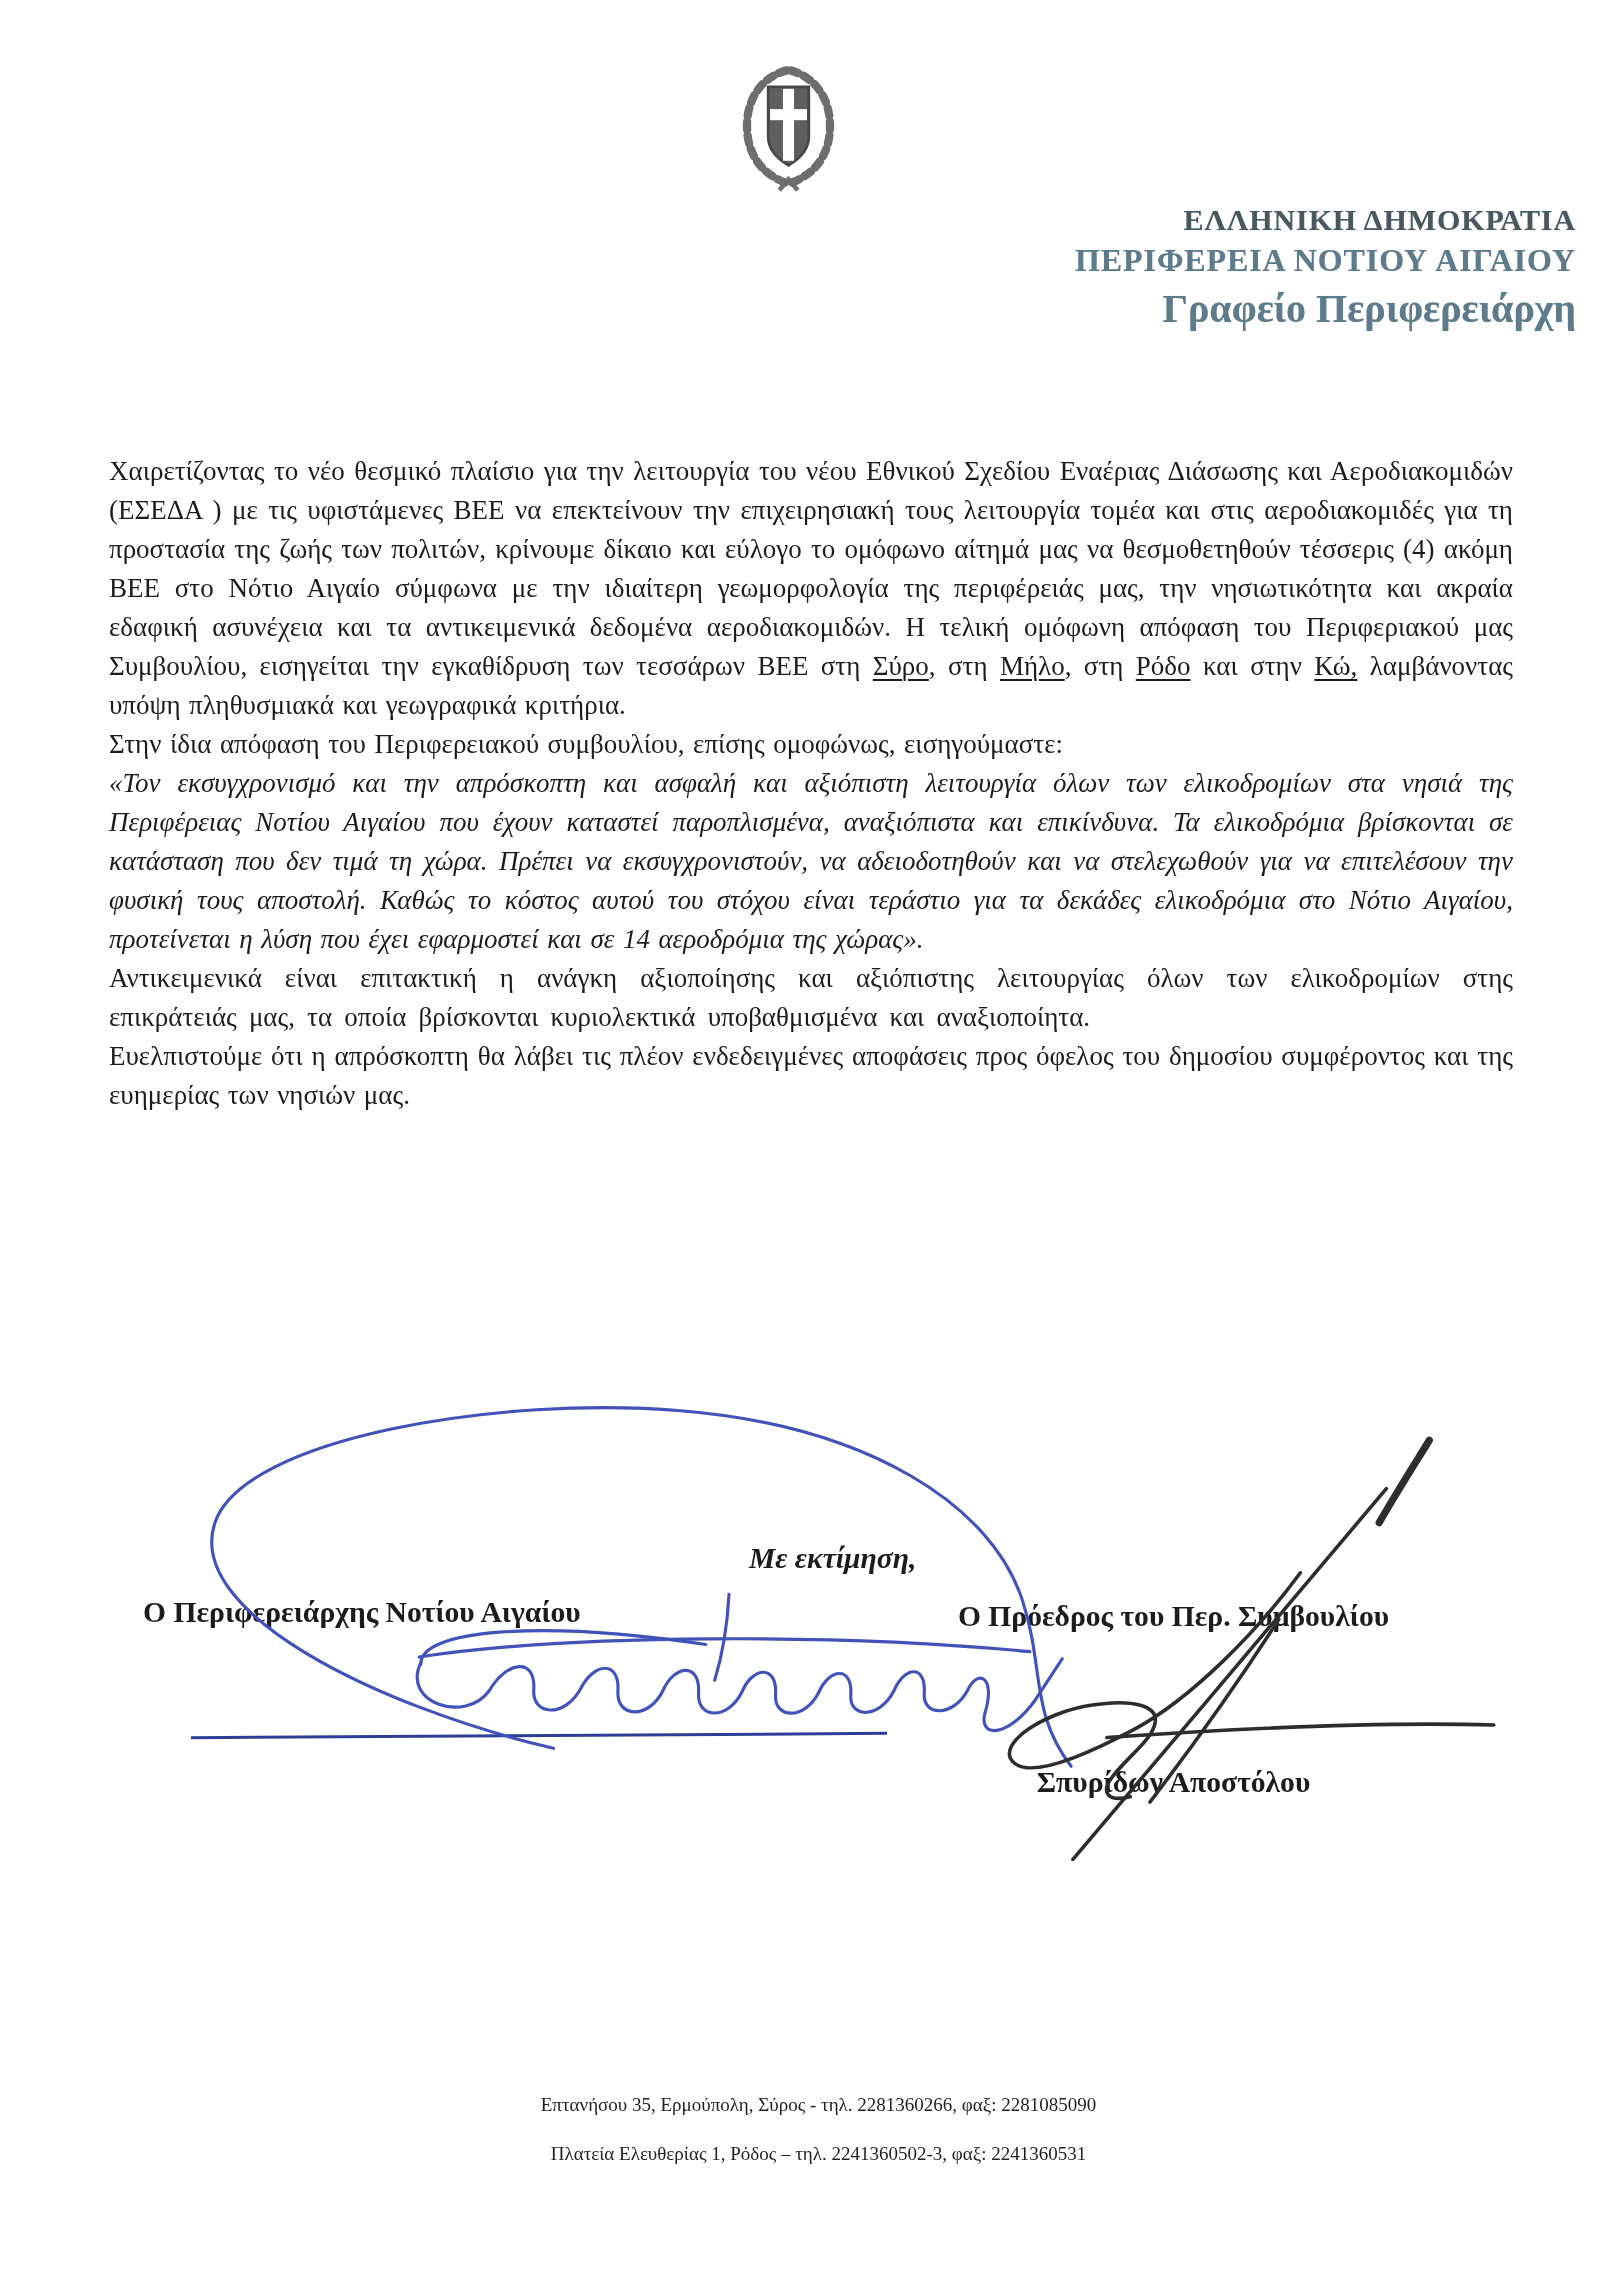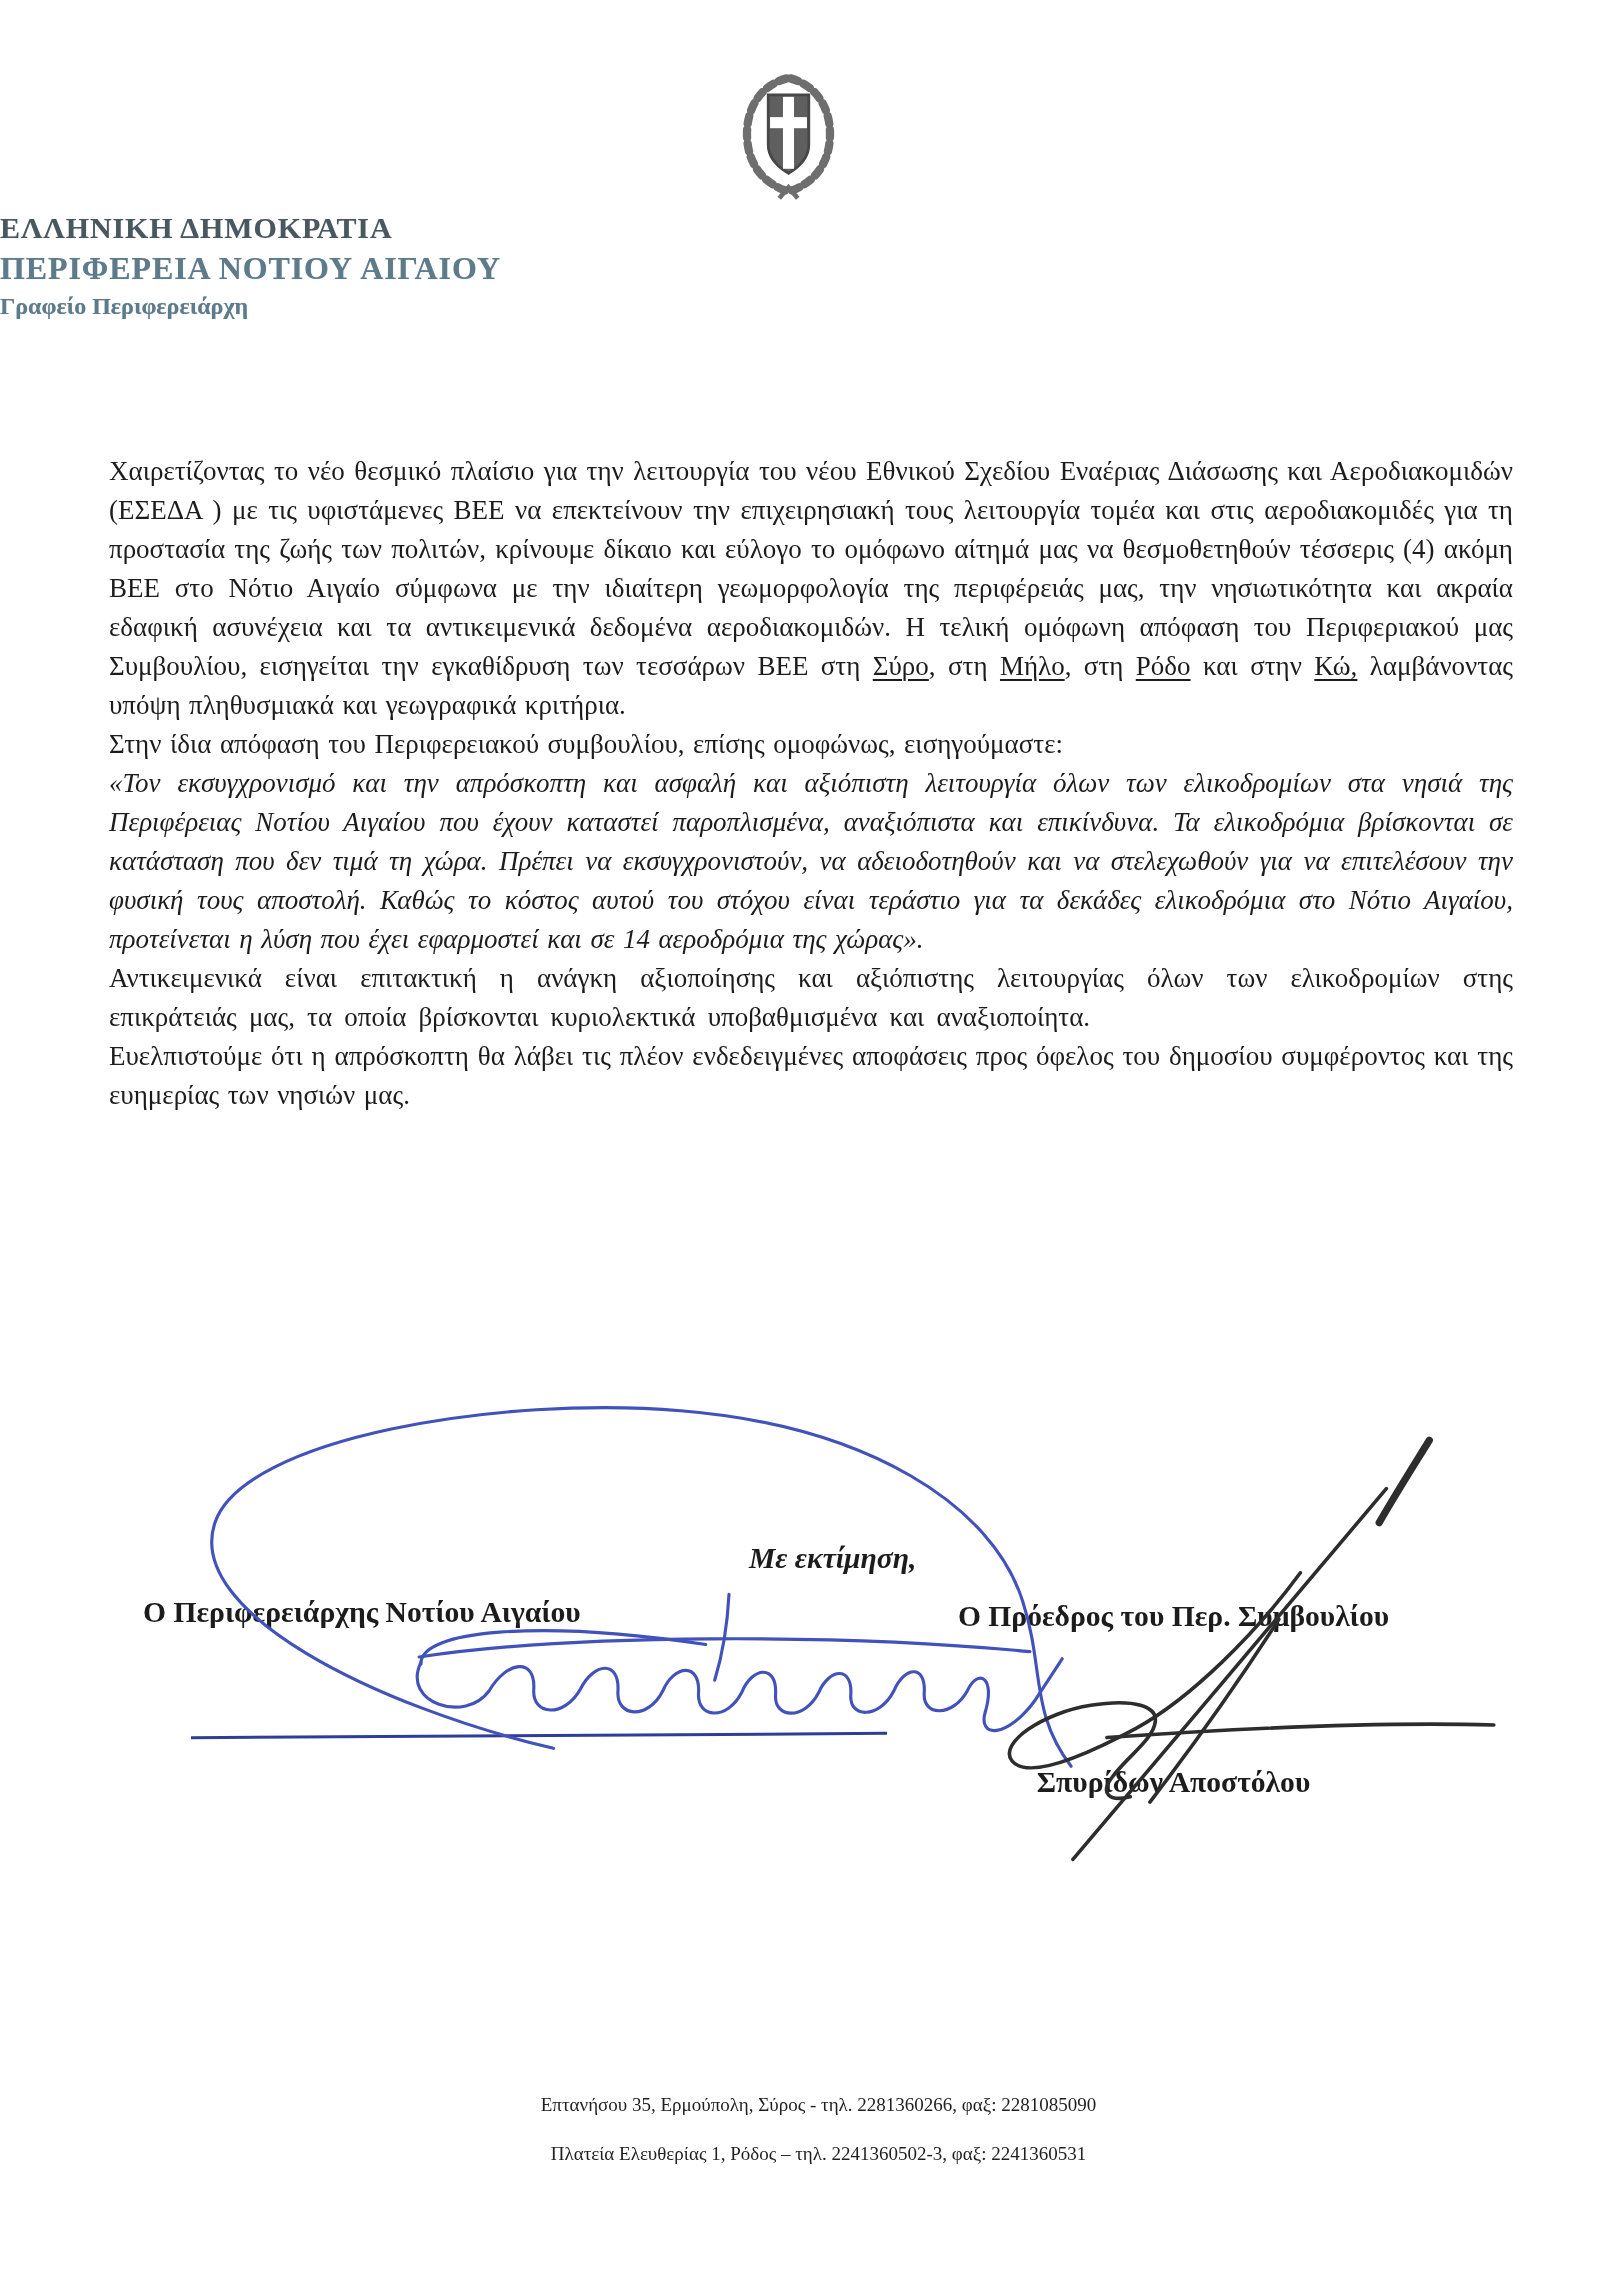--- a/index.html
+++ b/index.html
@@ -6,27 +6,27 @@
   .page{
     position:relative;
     width:1621px;height:2293px;
     background:#ffffff;
     font-family:"Liberation Serif","DejaVu Serif",serif;
     color:#1c1c1c;
     overflow:hidden;
   }
   
   .header{
-    position:absolute;top:71px;left:0;width:1576px;
-    text-align:left;
+    position:absolute;top:63px;left:0;width:1576px;
+    text-align:right;
   }
   .emblem{display:block;margin:0 auto 9px auto;}
   .hline1{font-weight:bold;font-size:30px;letter-spacing:0.9px;color:var(--header-dark);}
   .hline2{font-weight:bold;font-size:32px;letter-spacing:0.9px;color:var(--header-blue);margin-top:5.4px;}
-  .hline3{font-weight:bold;font-size:24px;color:var(--header-blue);margin-top:5.4px;}
+  .hline3{font-weight:bold;font-size:40px;color:var(--header-blue);margin-top:5.4px;}
   .hline1,.hline2,.hline3{text-shadow:0 0 0.9px rgba(90,110,120,.45);}
   
   .body-text{
     position:absolute;top:452px;left:109px;width:1404px;
     font-size:27px;line-height:39px;word-spacing:1.8px;
     text-align:justify;
   }
   .body-text p{margin:0;}
   .p2{margin-top:0;}
   .p3{margin-top:39px;}

